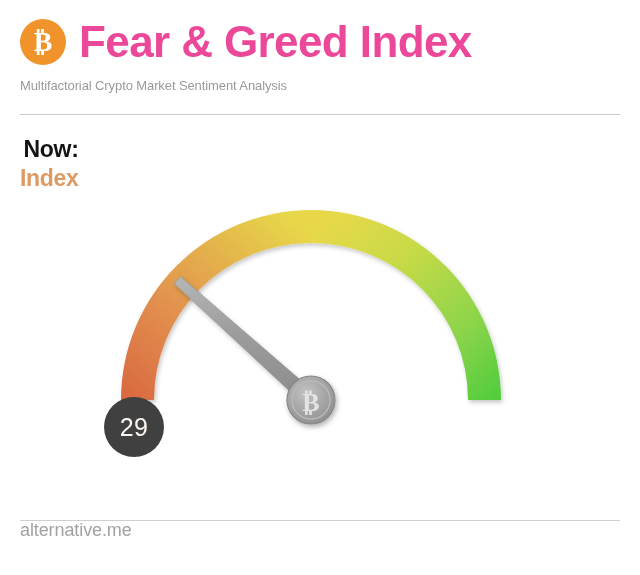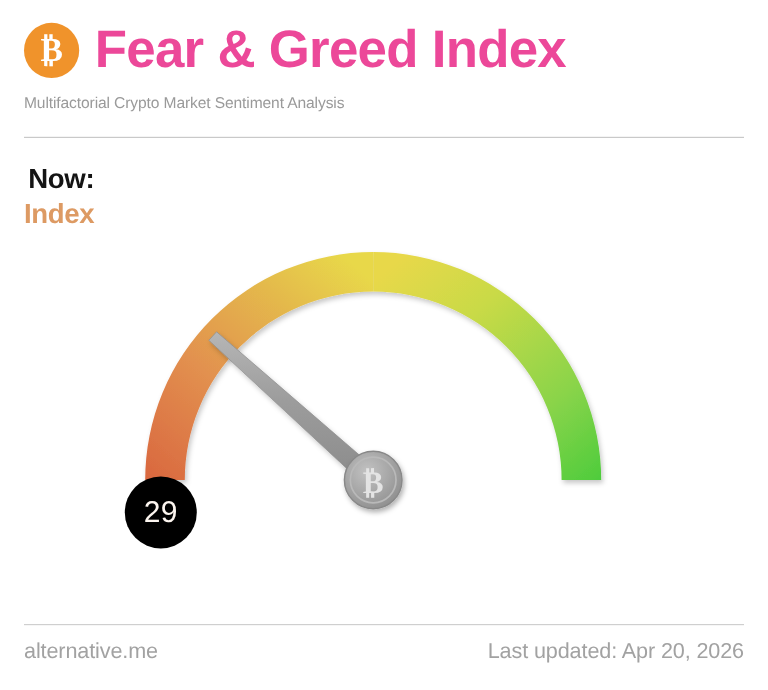--- a/index.html
+++ b/index.html
@@ -110,21 +110,21 @@
     top: 0;
   }
 
   .value-badge {
     position: absolute;
     left: 104px;
     top: 212px;
     width: 60px;
     height: 60px;
     border-radius: 50%;
-    background: #000000;
+    background: #404040;
     display: flex;
     align-items: center;
     justify-content: center;
   }
   .value-badge span {
     font-size: 25px;
     color: #fdf6f0;
     font-weight: normal;
     letter-spacing: 0.4px;
     line-height: 1;
@@ -135,21 +135,21 @@
     position: absolute;
     left: 20px;
     top: 520px;
     width: 600px;
     height: 1px;
     background: #cfcfcf;
   }
   .footer {
     position: absolute;
     left: 20px;
-    top: 532px;
+    top: 520px;
     width: 600px;
     display: flex;
     justify-content: space-between;
     align-items: baseline;
   }
   .footer-left, .footer-right {
     font-size: 18px;
     color: #a2a2a2;
     letter-spacing: -0.1px;
     white-space: nowrap;
@@ -241,16 +241,15 @@
     </svg>
 
     <div class="value-badge">
       <span>29</span>
     </div>
   </div>
 
   <div class="footer-divider"></div>
   <div class="footer">
     <div class="footer-left">alternative.me</div>
-    <div class="footer-right">Last updated: Apr 20, 2026</div>
   </div>
 
 </div>
 
 </body></html>

